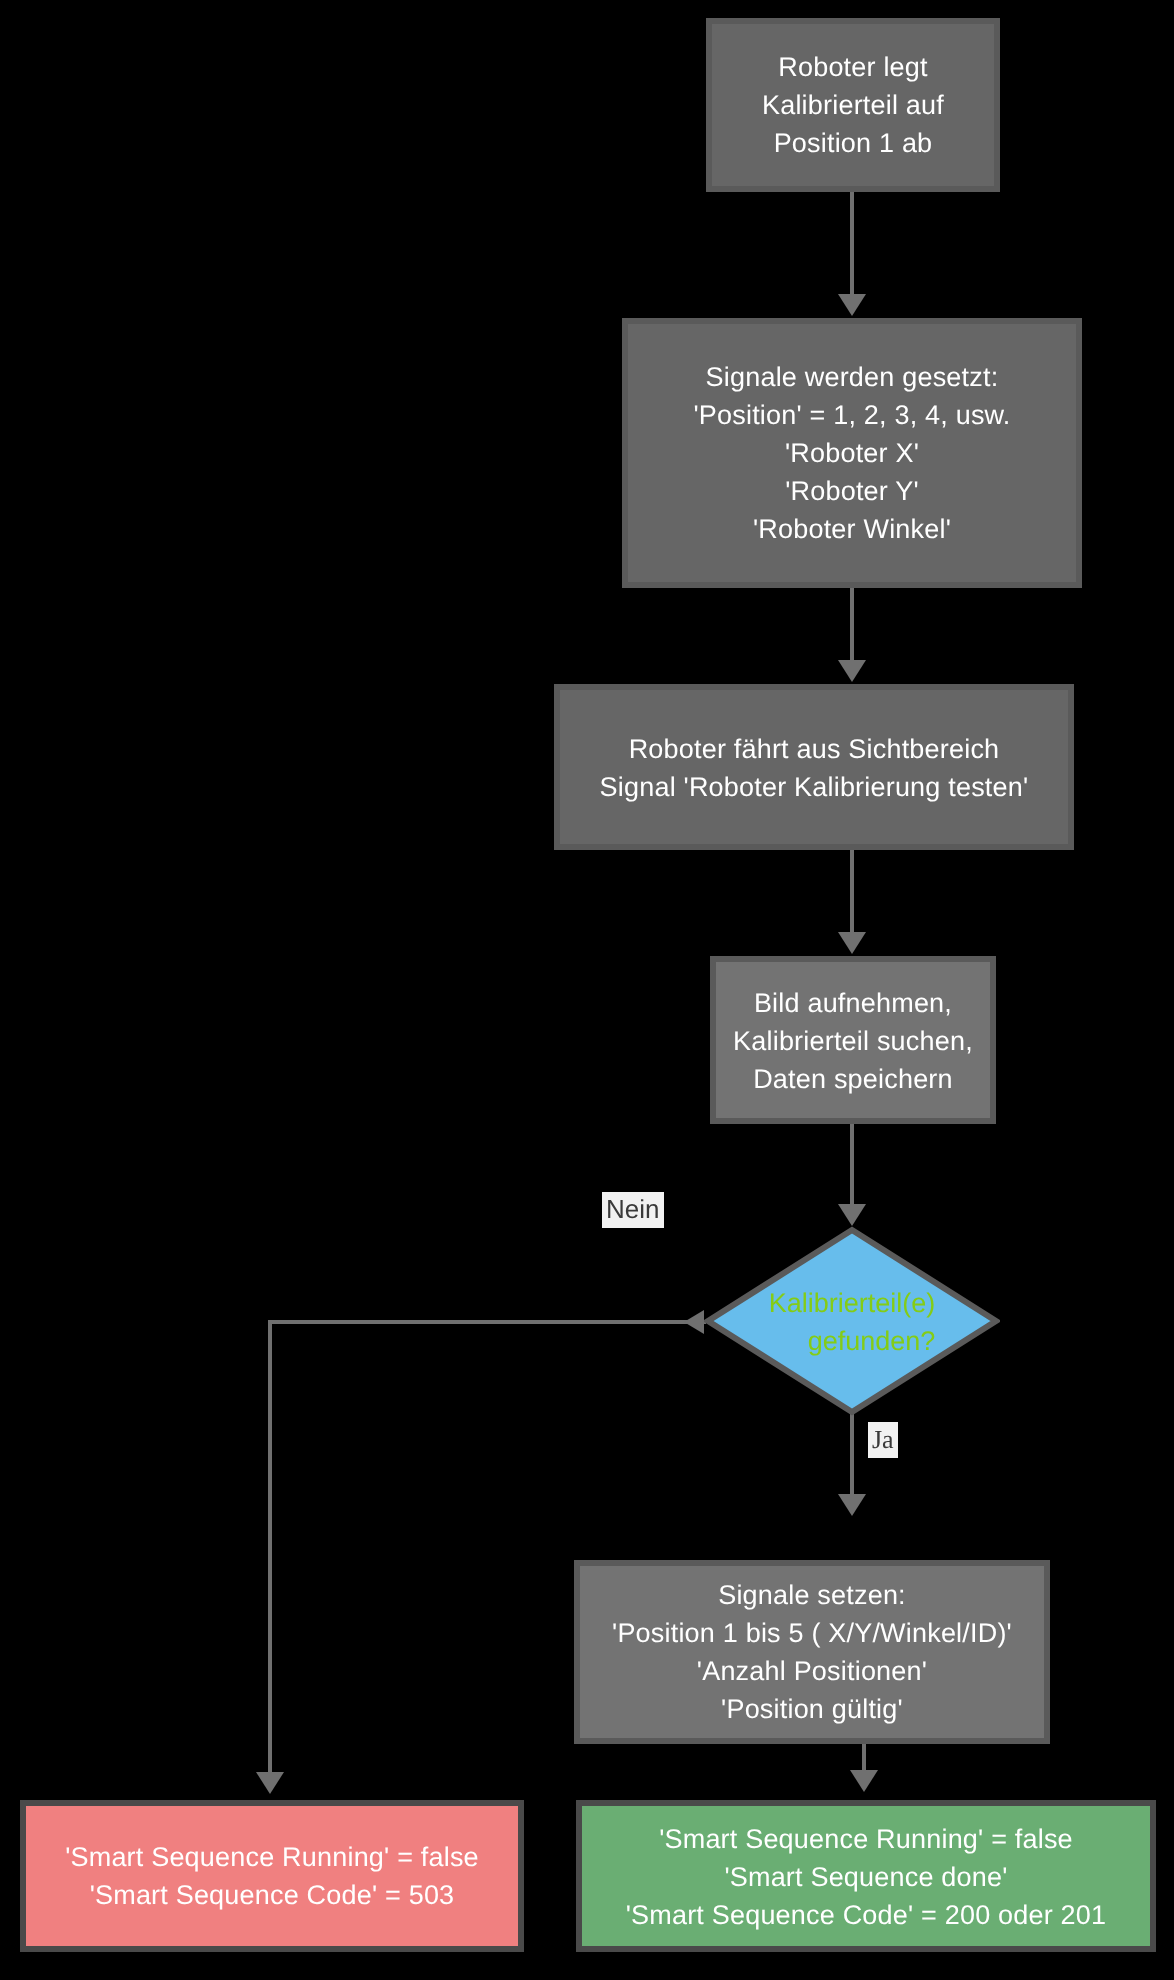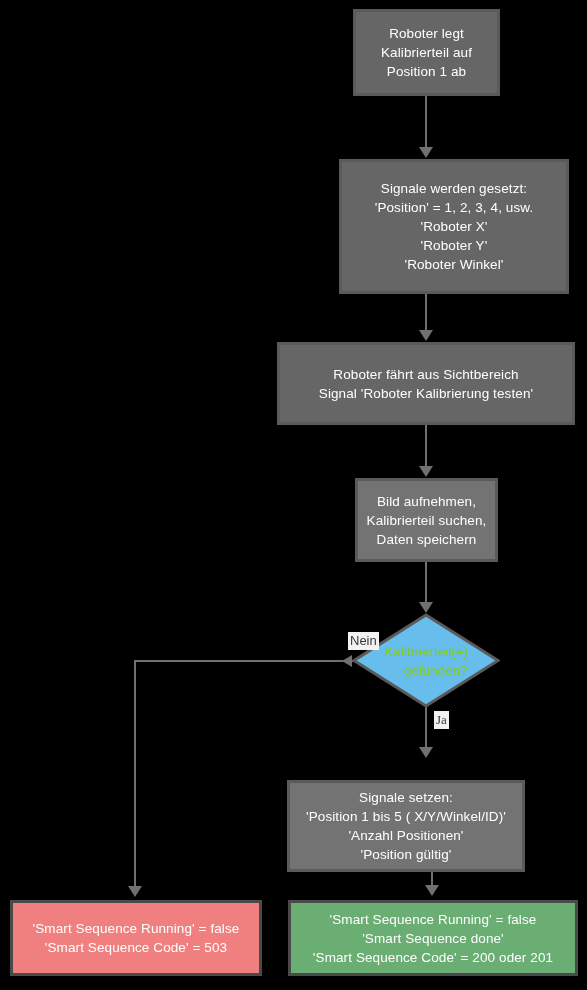--- a/index.html
+++ b/index.html
@@ -109,30 +109,30 @@
 
 <div id="canvas">
 
   <div class="node gray" style="left:353px; top:9px; width:147px; height:87px;">Roboter legt
 Kalibrierteil auf
 Position 1 ab</div>
 
   <div class="edge v" style="left:425px; top:96px; height:53px;"></div>
   <div class="arrow-down" style="left:419px; top:147px;"></div>
 
-  <div class="node gray" style="left:311px; top:159px; width:230px; height:135px;margin-left:28px;">Signale werden gesetzt:
+  <div class="node gray" style="left:311px; top:159px; width:230px; height:135px;">Signale werden gesetzt:
 'Position' = 1, 2, 3, 4, usw.
 'Roboter X'
 'Roboter Y'
 'Roboter Winkel'</div>
 
   <div class="edge v" style="left:425px; top:294px; height:37px;"></div>
   <div class="arrow-down" style="left:419px; top:330px;"></div>
 
-  <div class="node gray" style="left:277px; top:342px; width:298px; height:83px;">Roboter fährt aus Sichtbereich
+  <div class="node gray" style="left:277px; top:342px; width:260px; height:83px;">Roboter fährt aus Sichtbereich
 Signal 'Roboter Kalibrierung testen'</div>
 
   <div class="edge v" style="left:425px; top:425px; height:42px;"></div>
   <div class="arrow-down" style="left:419px; top:466px;"></div>
 
   <div class="node blue" style="left:355px; top:478px; width:143px; height:84px;">Bild aufnehmen,
 Kalibrierteil suchen,
 Daten speichern</div>
 
   <div class="edge v" style="left:425px; top:562px; height:41px;"></div>
@@ -143,21 +143,21 @@
       <polygon points="74,2 146,47.5 74,93 2,47.5" fill="#67bdec" stroke="#5a5a5a" stroke-width="3"></polygon>
     </svg>
     <div class="diamond-label">Kalibrierteil(e)
 gefunden?</div>
   </div>
 
   <div class="edge h" style="left:134px; top:660px; width:219px;"></div>
   <div class="arrow-left" style="left:342px; top:655px;"></div>
   <div class="edge v" style="left:134px; top:660px; height:228px;"></div>
   <div class="arrow-down" style="left:128px; top:886px;"></div>
-  <div class="edge-label" style="left:301px; top:632px;margin-left:47px;">Nein</div>
+  <div class="edge-label" style="left:301px; top:596px;">Nein</div>
 
   <div class="edge v" style="left:425px; top:706px; height:42px;"></div>
   <div class="arrow-down" style="left:419px; top:747px;"></div>
   <div class="edge-label" style="left:434px; top:711px;font-family:Liberation Serif, serif;">Ja</div>
 
   <div class="node blue" style="left:287px; top:780px; width:238px; height:92px;">Signale setzen:
 'Position 1 bis 5 ( X/Y/Winkel/ID)'
 'Anzahl Positionen'
 'Position gültig'</div>
 

